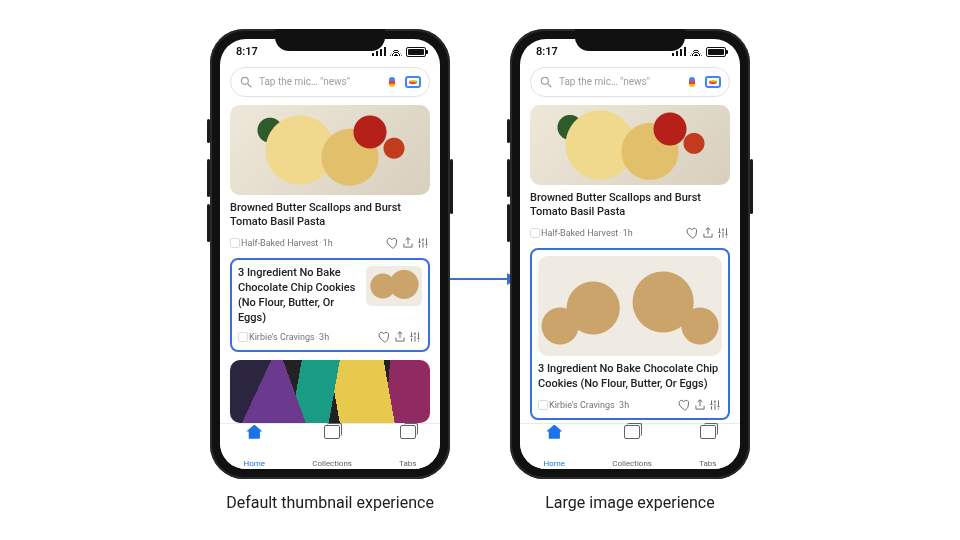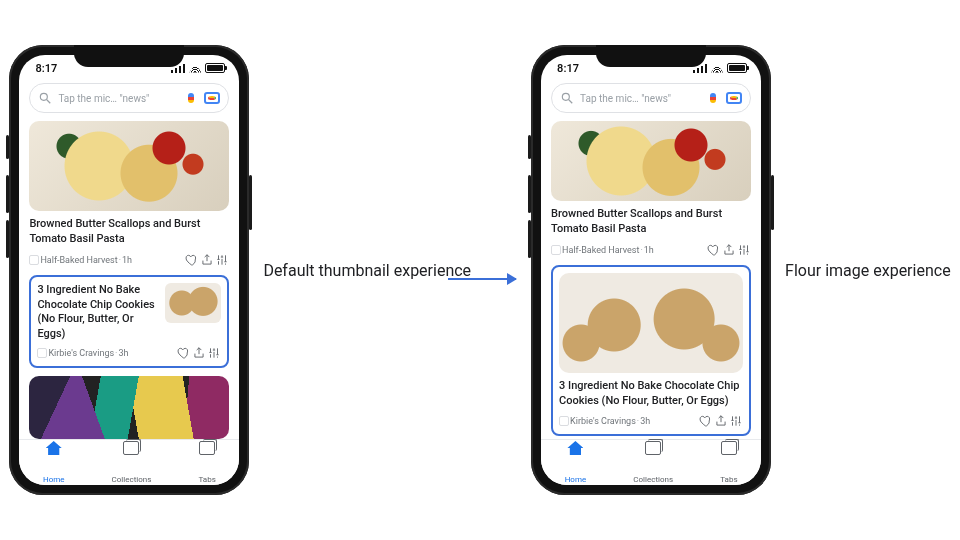--- a/index.html
+++ b/index.html
@@ -3,21 +3,21 @@
 <meta charset="utf-8">
 <style>
   * { box-sizing: border-box; margin: 0; padding: 0; }
   body {
     width: 960px; height: 540px;
     font-family: -apple-system, BlinkMacSystemFont, "Segoe UI", Roboto, Arial, sans-serif;
     background: #fff;
     display: flex; align-items: center; justify-content: center; gap: 60px;
     position: relative;
   }
-  .col { display: flex; flex-direction: row; align-items: center; gap: 14px; }
+  .col { display: flex; flex-direction: column; align-items: center; gap: 14px; }
   .caption { font-size: 16px; color: #202124; }
 
   
   .phone {
     width: 240px; height: 450px;
     background: #111; border-radius: 34px;
     padding: 10px;
     position: relative;
     box-shadow: 0 0 0 2px #2a2a2a inset;
   }
@@ -381,14 +381,14 @@
           <span>Collections</span>
         </div>
         <div class="tab">
           <span class="tic tic-tabs"></span>
           <span>Tabs</span>
         </div>
       </div>
 
     </div>
   </div>
-  <div class="caption">Flour image experience</div>
+  <div class="caption">Large image experience</div>
 </div>
 
 </body></html>

